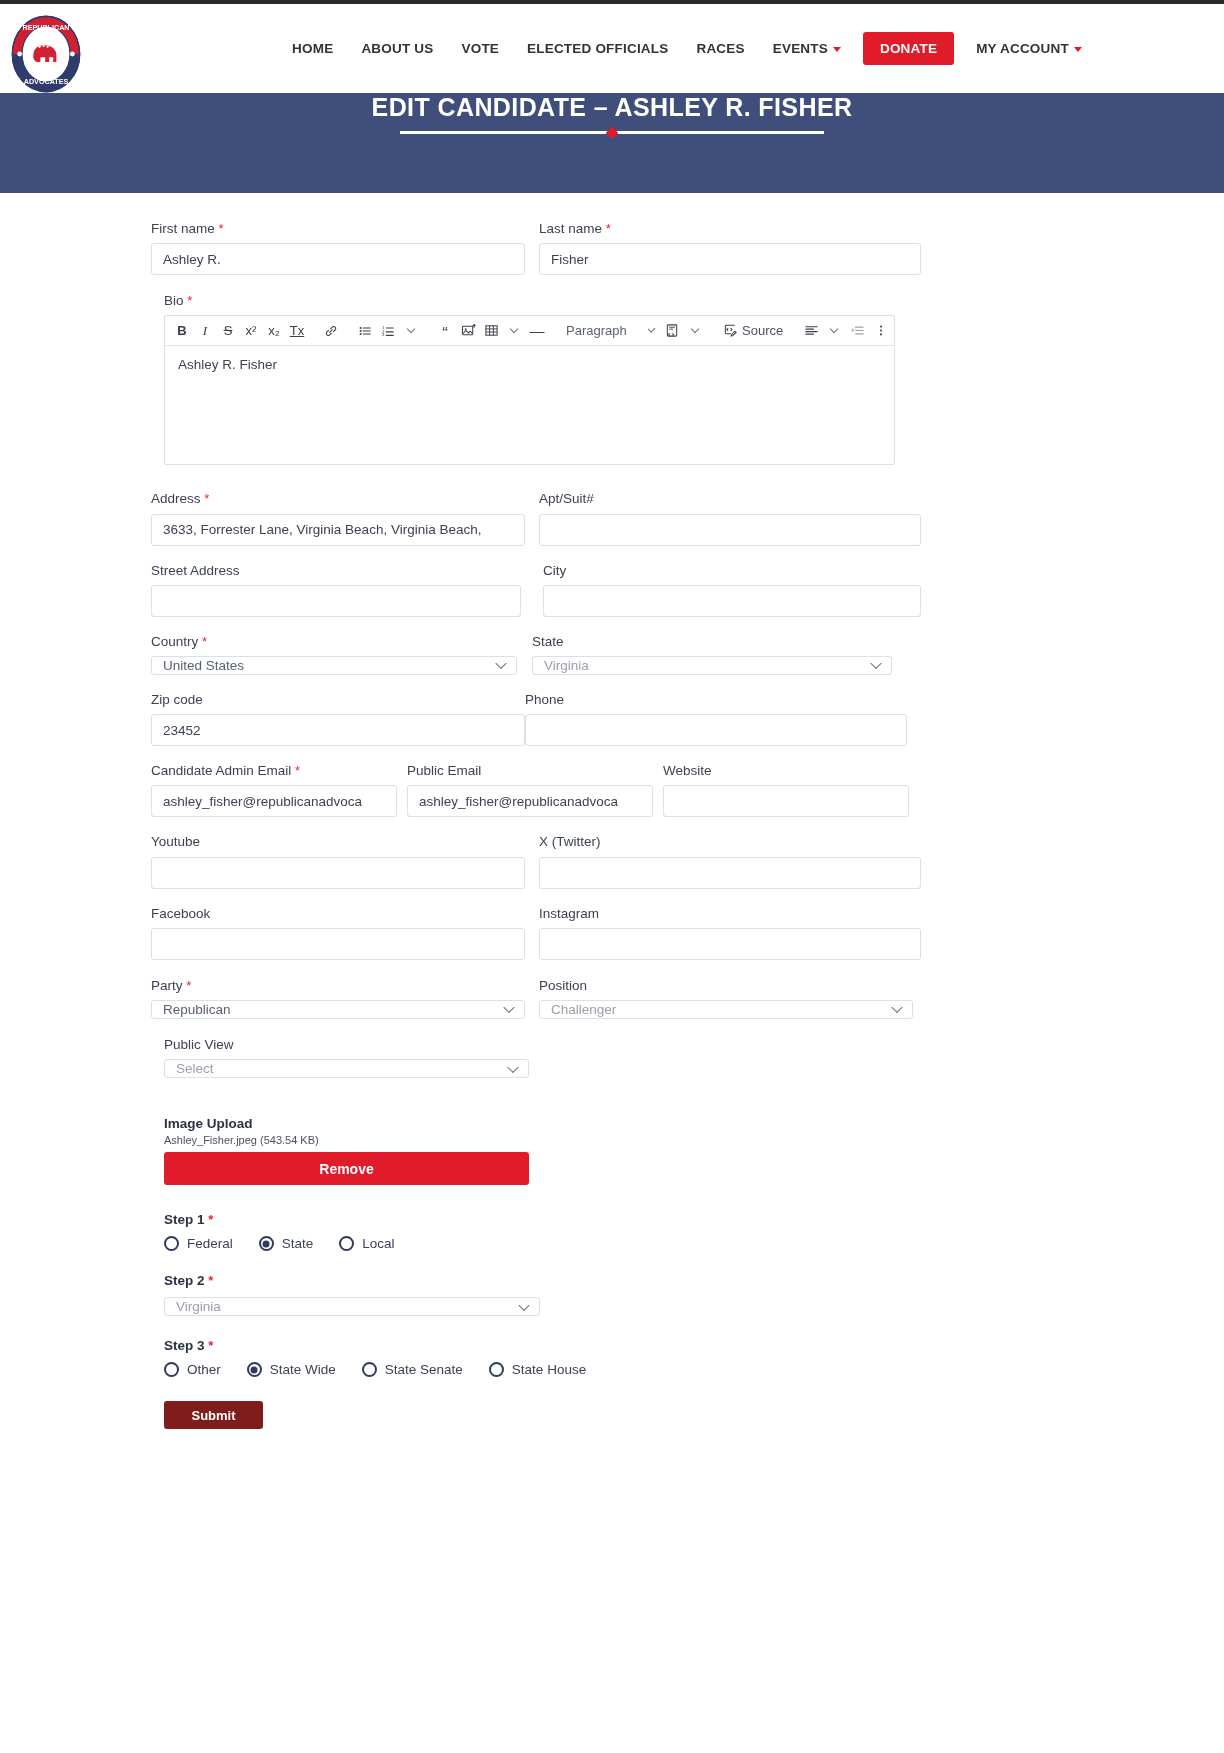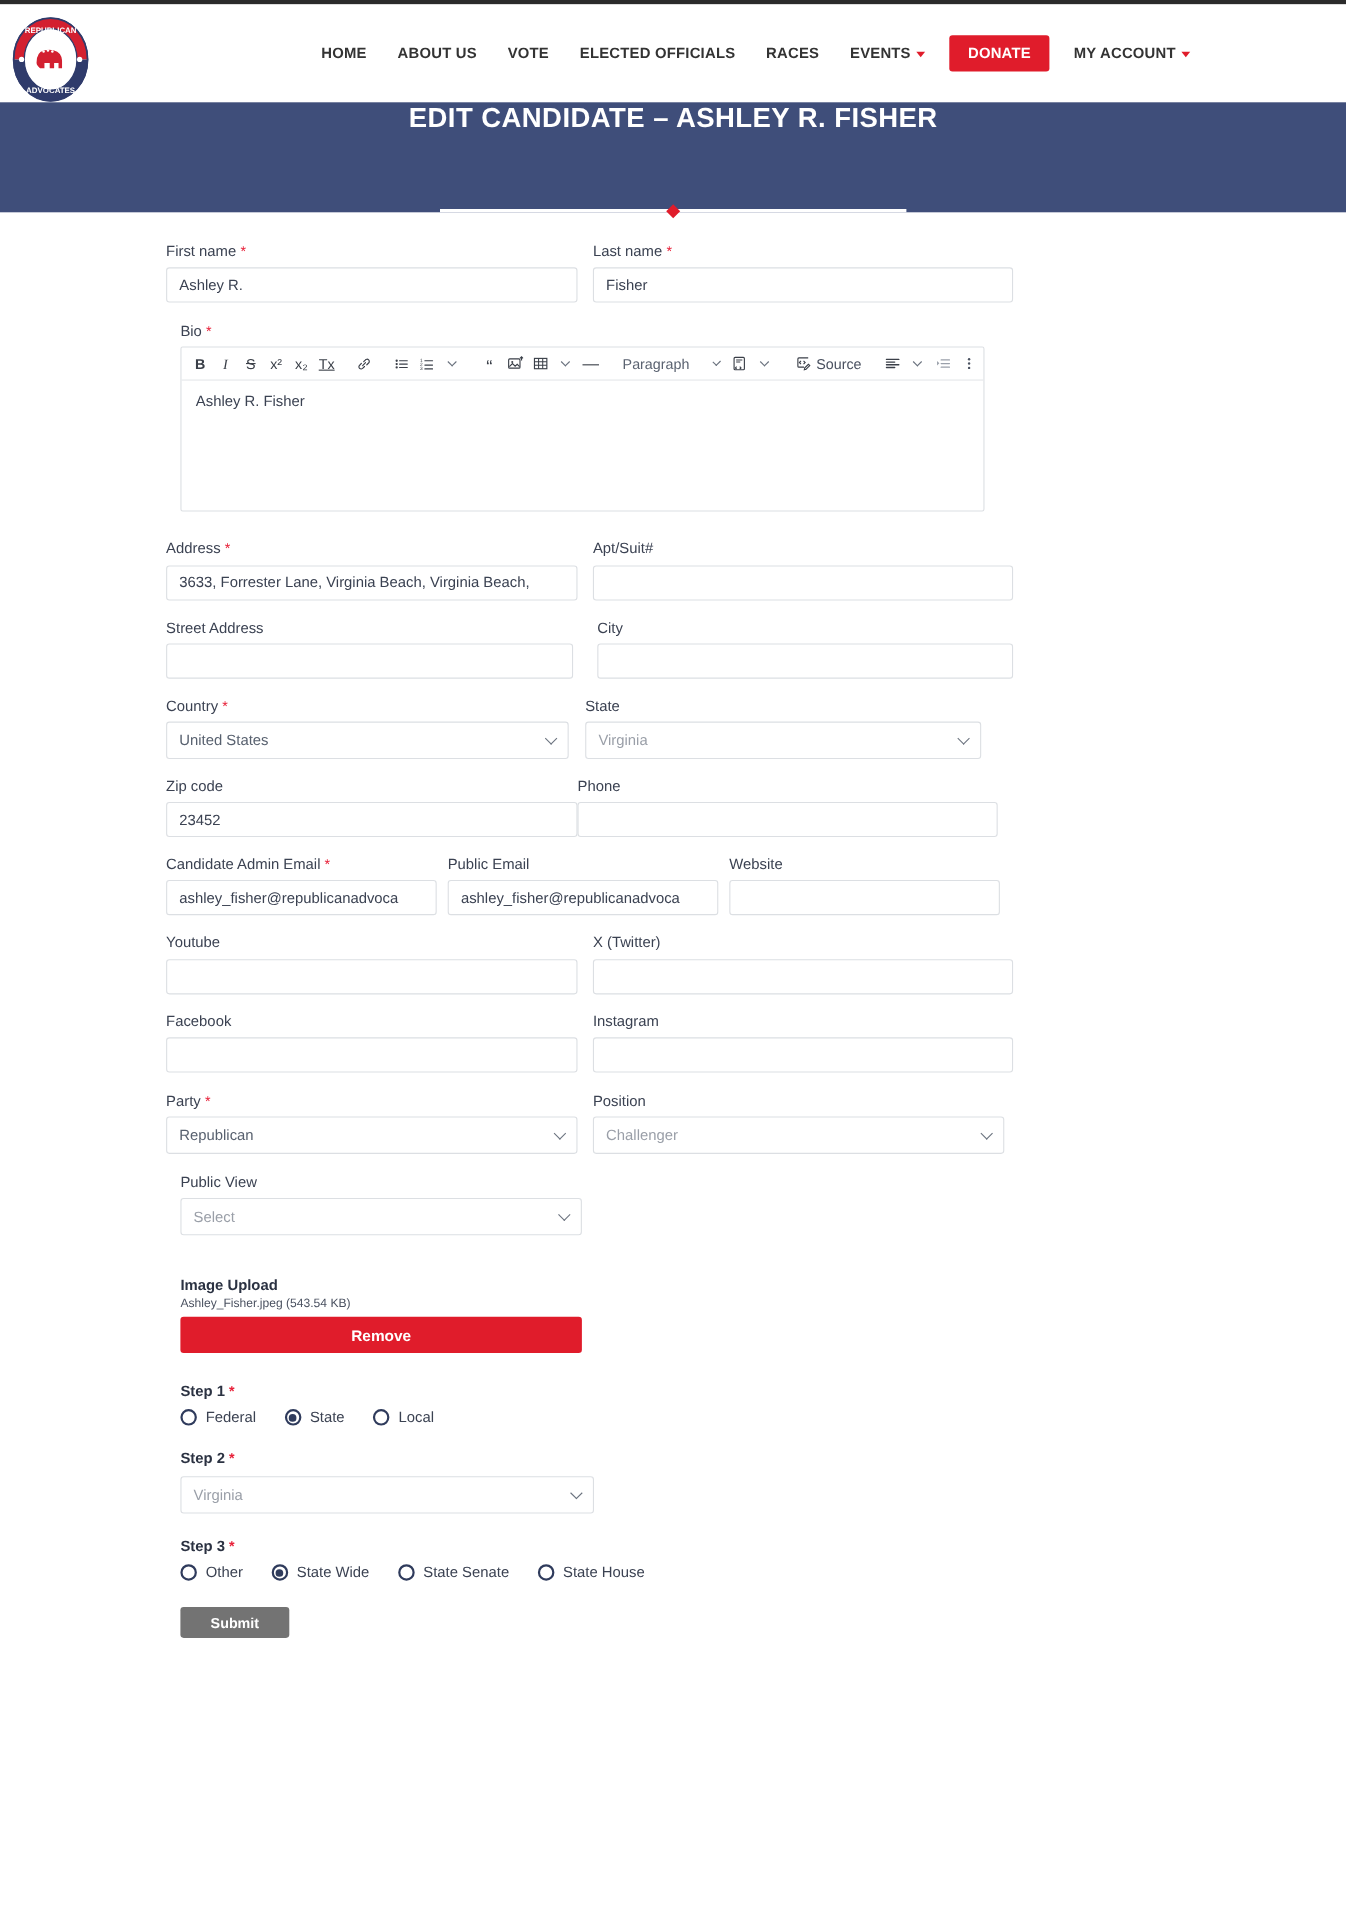--- a/index.html
+++ b/index.html
@@ -64,21 +64,21 @@
     top: 1px;
   }
 
   
   .banner {
     background: #3f4e7a;
     height: 100px;
     display: flex;
     flex-direction: column;
     align-items: center;
-    justify-content: space-between;
+    justify-content: flex-start;
     position: relative;
   }
   .banner-title {
     color: #ffffff;
     font-size: 25px;
     font-weight: 700;
     letter-spacing: .4px;
     text-align: center;
     white-space: nowrap;
   }
@@ -131,21 +131,21 @@
     color: #3b4252;
     font-family: "Liberation Sans", sans-serif;
     display: flex;
     align-items: center;
     overflow: hidden;
     white-space: nowrap;
   }
 
   .select {
     position: relative;
-    height: 34px;
+    height: 19px;
     border: 1px solid #dcdfe3;
     border-radius: 3px;
     background: #fff;
     padding: 0 26px 0 11px;
     font-size: 13.5px;
     color: #58616f;
     display: flex;
     align-items: center;
     white-space: nowrap;
     overflow: hidden;
@@ -254,21 +254,21 @@
     font-weight: 700;
     font-family: "Liberation Sans", sans-serif;
     display: flex;
     align-items: center;
     justify-content: center;
     cursor: pointer;
   }
   .btn-submit {
     width: 99px;
     height: 28px;
-    background: #737373;
+    background: #7f1d1d;
     color: #fff;
     border: none;
     border-radius: 3px;
     font-size: 13px;
     font-weight: 700;
     font-family: "Liberation Sans", sans-serif;
     display: flex;
     align-items: center;
     justify-content: center;
     cursor: pointer;

